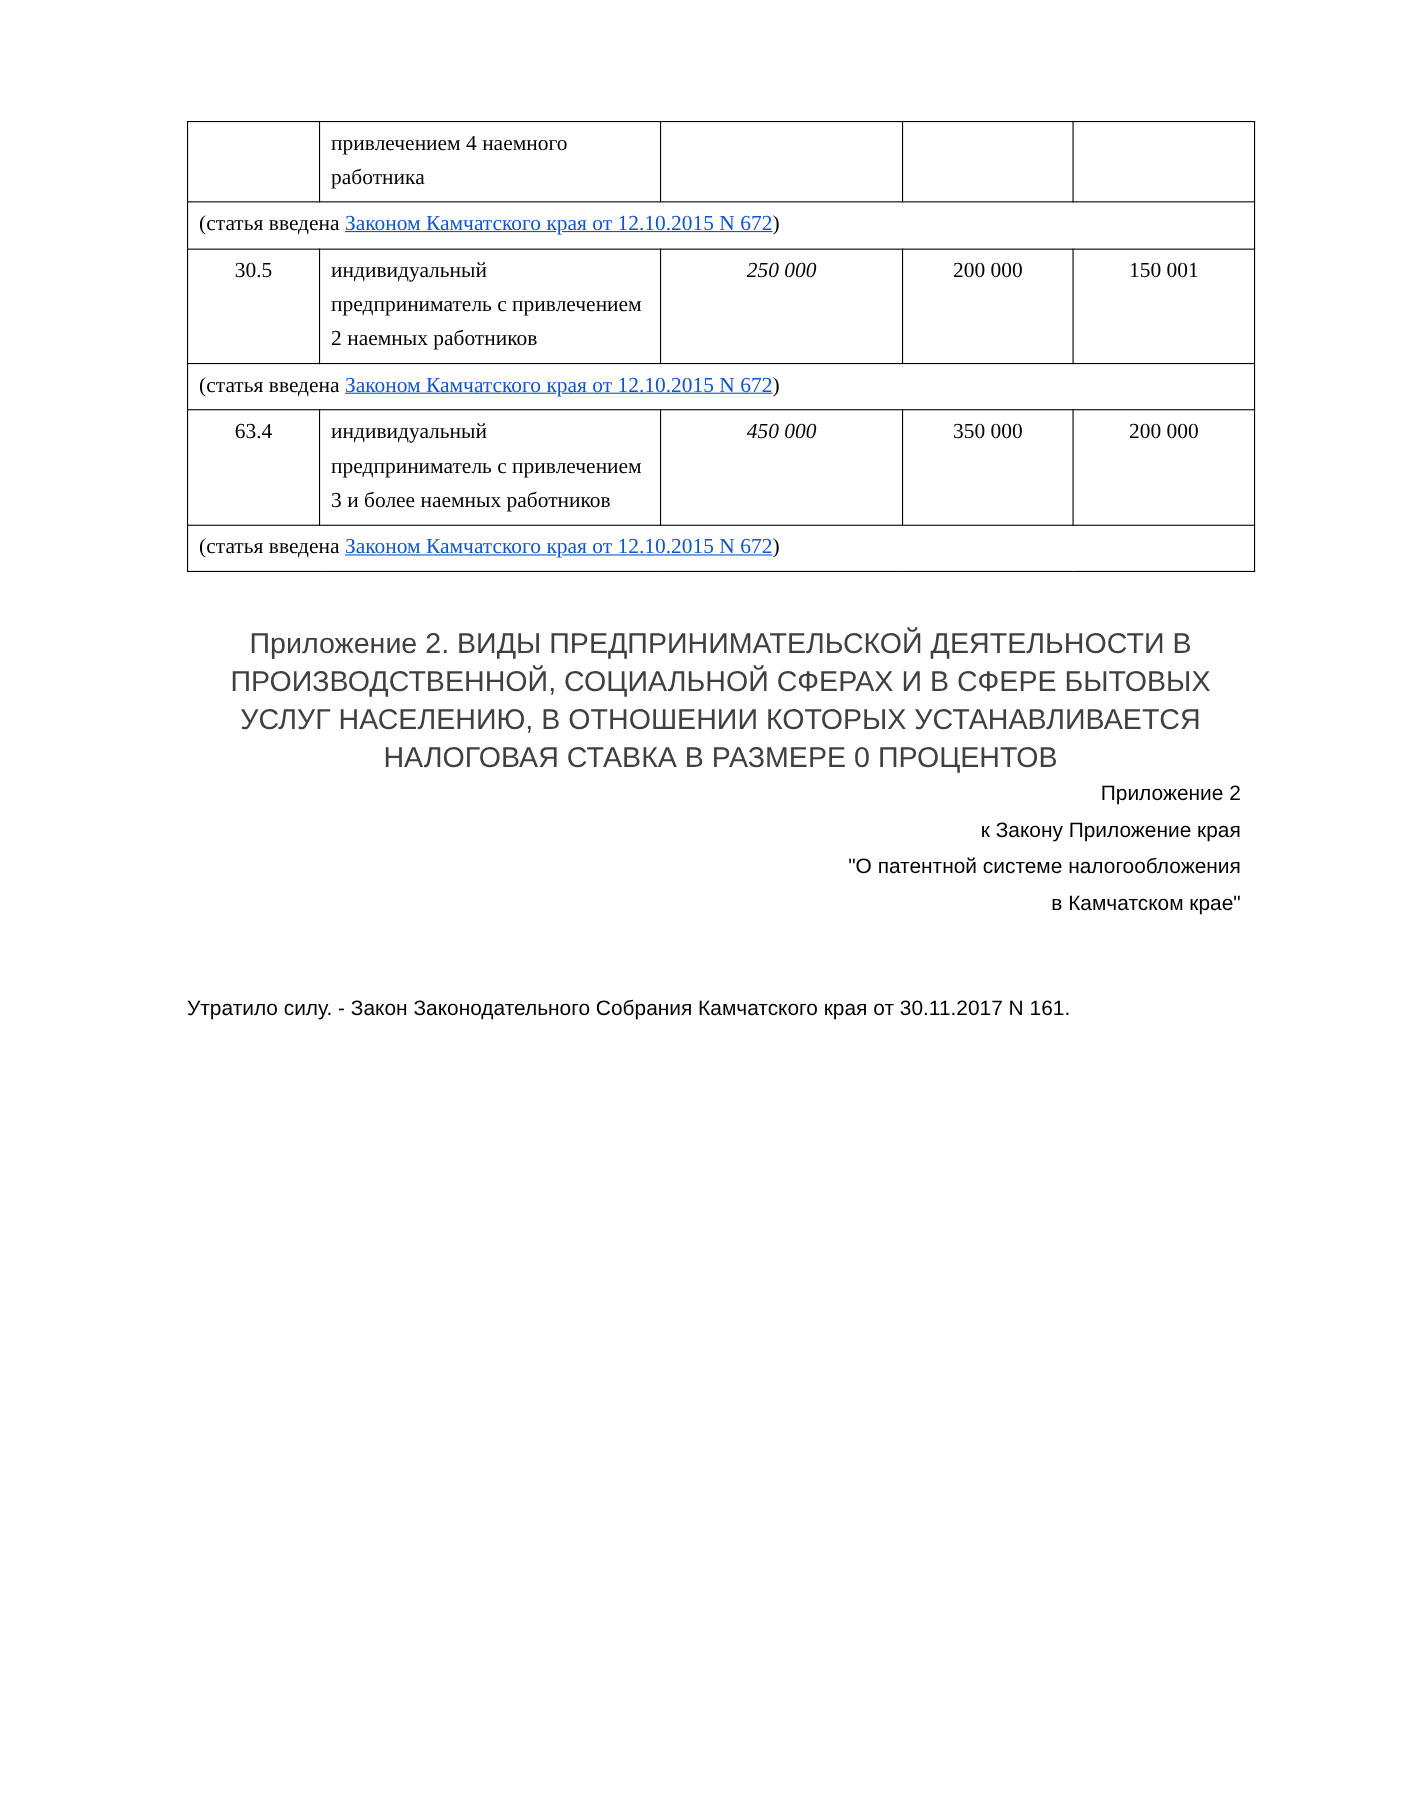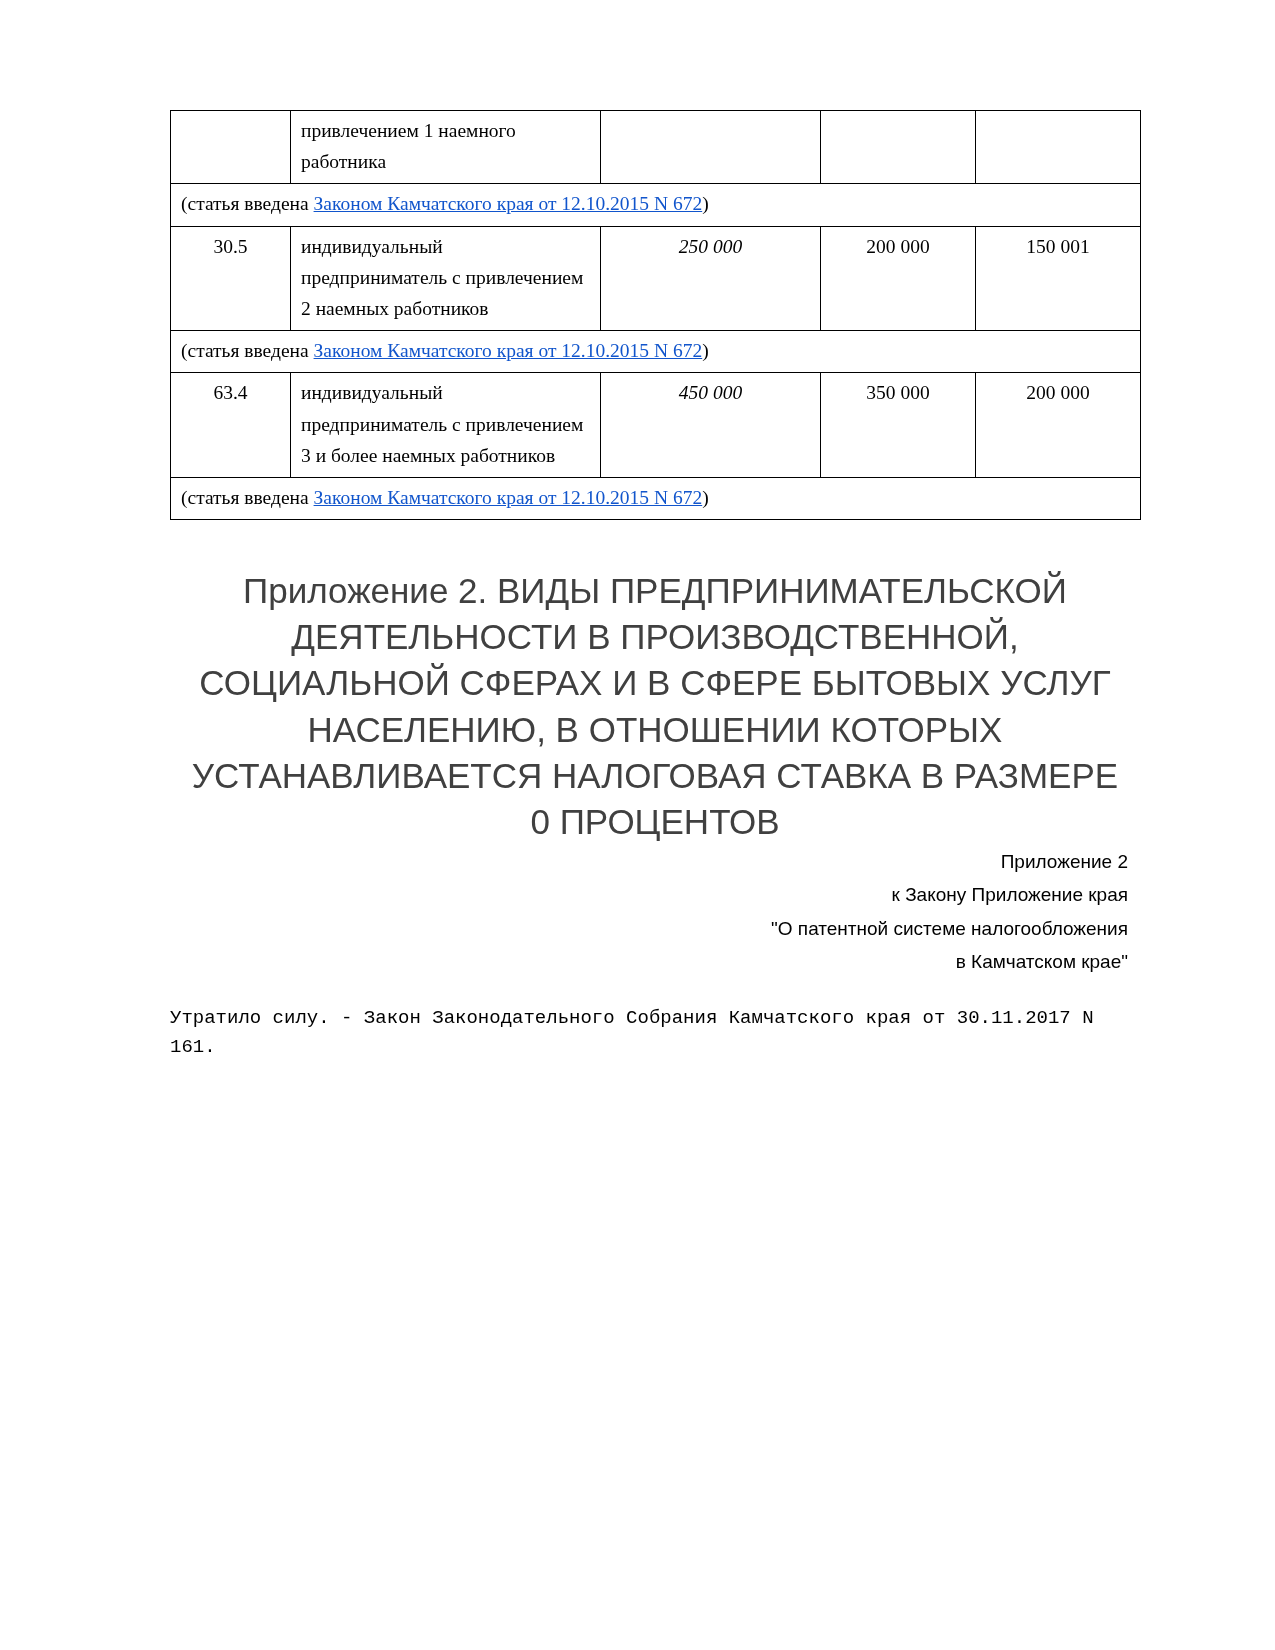--- a/index.html
+++ b/index.html
@@ -37,52 +37,52 @@
     color: #1155CC;
     text-decoration: underline;
     cursor: pointer;
   }
   .appendix-heading {
     margin: 48px auto 0 auto;
     max-width: 930px;
     text-align: center;
     font-family: "Liberation Sans", sans-serif;
     font-weight: 400;
-    font-size: 35px;
+    font-size: 26px;
     line-height: 1.32;
     color: #404040;
   }
   .reference-block {
     text-align: right;
     font-family: "Liberation Sans", sans-serif;
     font-size: 19px;
     line-height: 1.75;
     color: #000000;
     padding-right: 12px;
   }
   .repealed {
-    margin-top: 26px;
-    font-family: Liberation Mono, monospace;
+    margin-top: 66px;
+    font-family: Liberation Sans, sans-serif;
     font-size: 19px;
     line-height: 1.5;
     color: #000000;
     text-align: left;
   }
 </style>
 </head>
 <body>
 
 <div class="page">
 
   <table class="patent">
 
     <tbody>
         <tr>
       <td class="num"></td>
-      <td class="desc">привлечением 1 наемного работника</td>
+      <td class="desc">привлечением 4 наемного работника</td>
       <td class="val val1"></td>
       <td class="val val2"></td>
       <td class="val val3"></td>
     </tr>
 
     <tr>
       <td class="note" colspan="5"><span>(статья введена </span><a class="statute" href="#">Законом Камчатского края от 12.10.2015 N 672</a><span>)</span></td>
     </tr>
 
     <tr>

